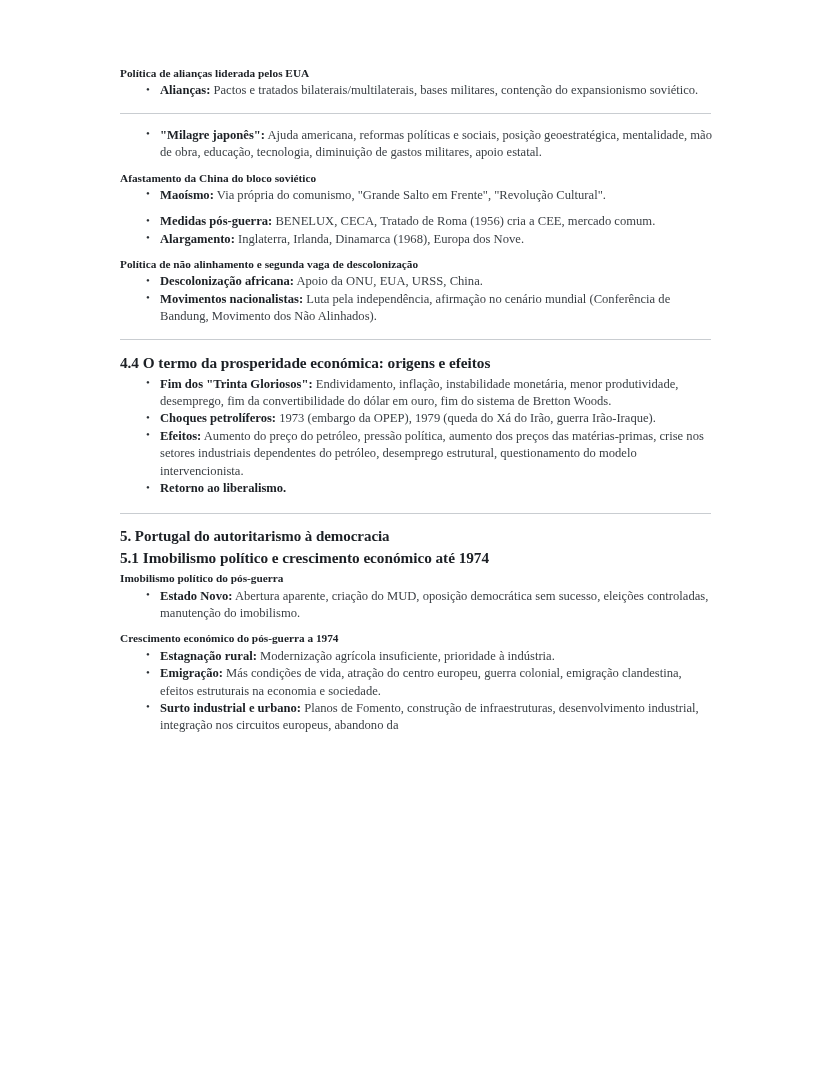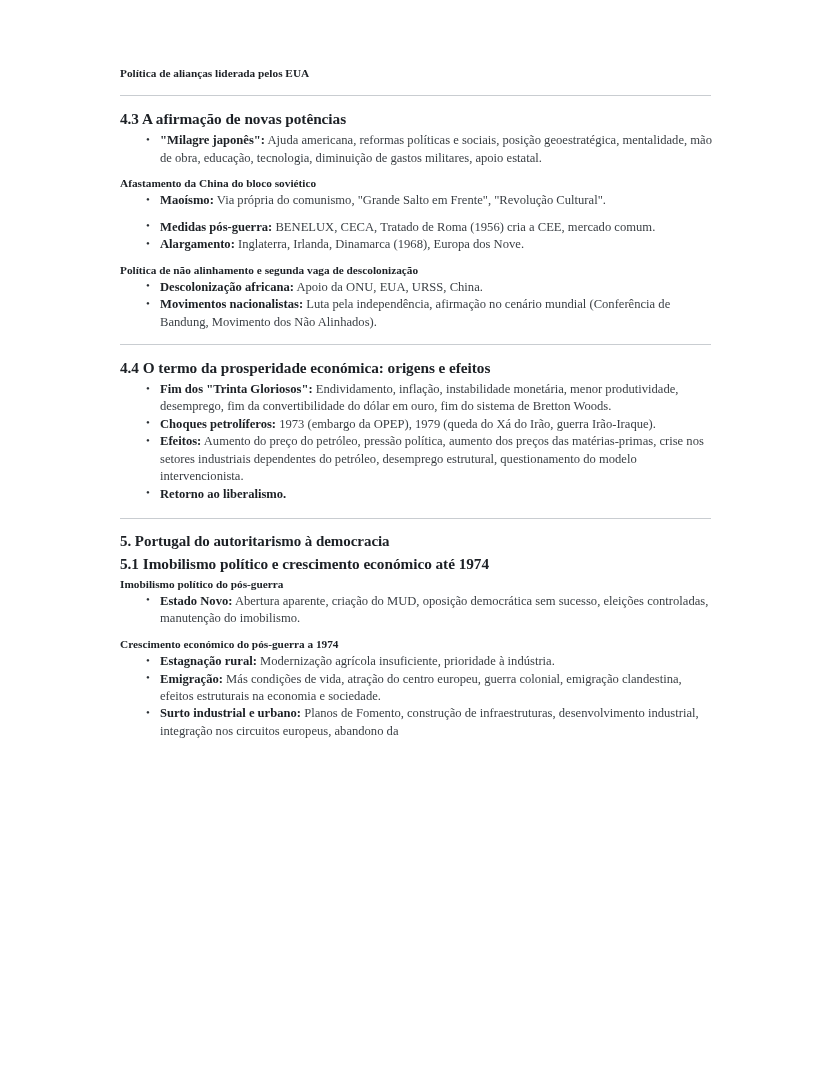--- a/index.html
+++ b/index.html
@@ -105,26 +105,28 @@
     letter-spacing: 0.3px;
   }
 </style>
 </head>
 <body>
 
 <div class="page">
   <div class="content">
 
     <div class="h-sub">Política de alianças liderada pelos EUA</div>
+    <ul class="bullets">
+      <li><span class="lead">Alianças:</span><span> Pactos e tratados bilaterais/multilaterais, bases militares, contenção do expansionismo soviético.</span></li>
+    </ul>
 
     <div class="gap-m"></div>
     <hr class="rule">
     <div class="gap-m"></div>
 
-    <div class="h-section">4.3 A afirmação de novas potências</div>
 
     <ul class="bullets">
       <li><span class="lead">"Milagre japonês":</span><span> Ajuda americana, reformas políticas e sociais, posição geoestratégica, mentalidade, mão de obra, educação, tecnologia, diminuição de gastos militares, apoio estatal.</span></li>
     </ul>
 
     <div class="gap-s"></div>
 
     <div class="h-sub">Afastamento da China do bloco soviético</div>
     <ul class="bullets">
       <li><span class="lead">Maoísmo:</span><span> Via própria do comunismo, "Grande Salto em Frente", "Revolução Cultural".</span></li>

